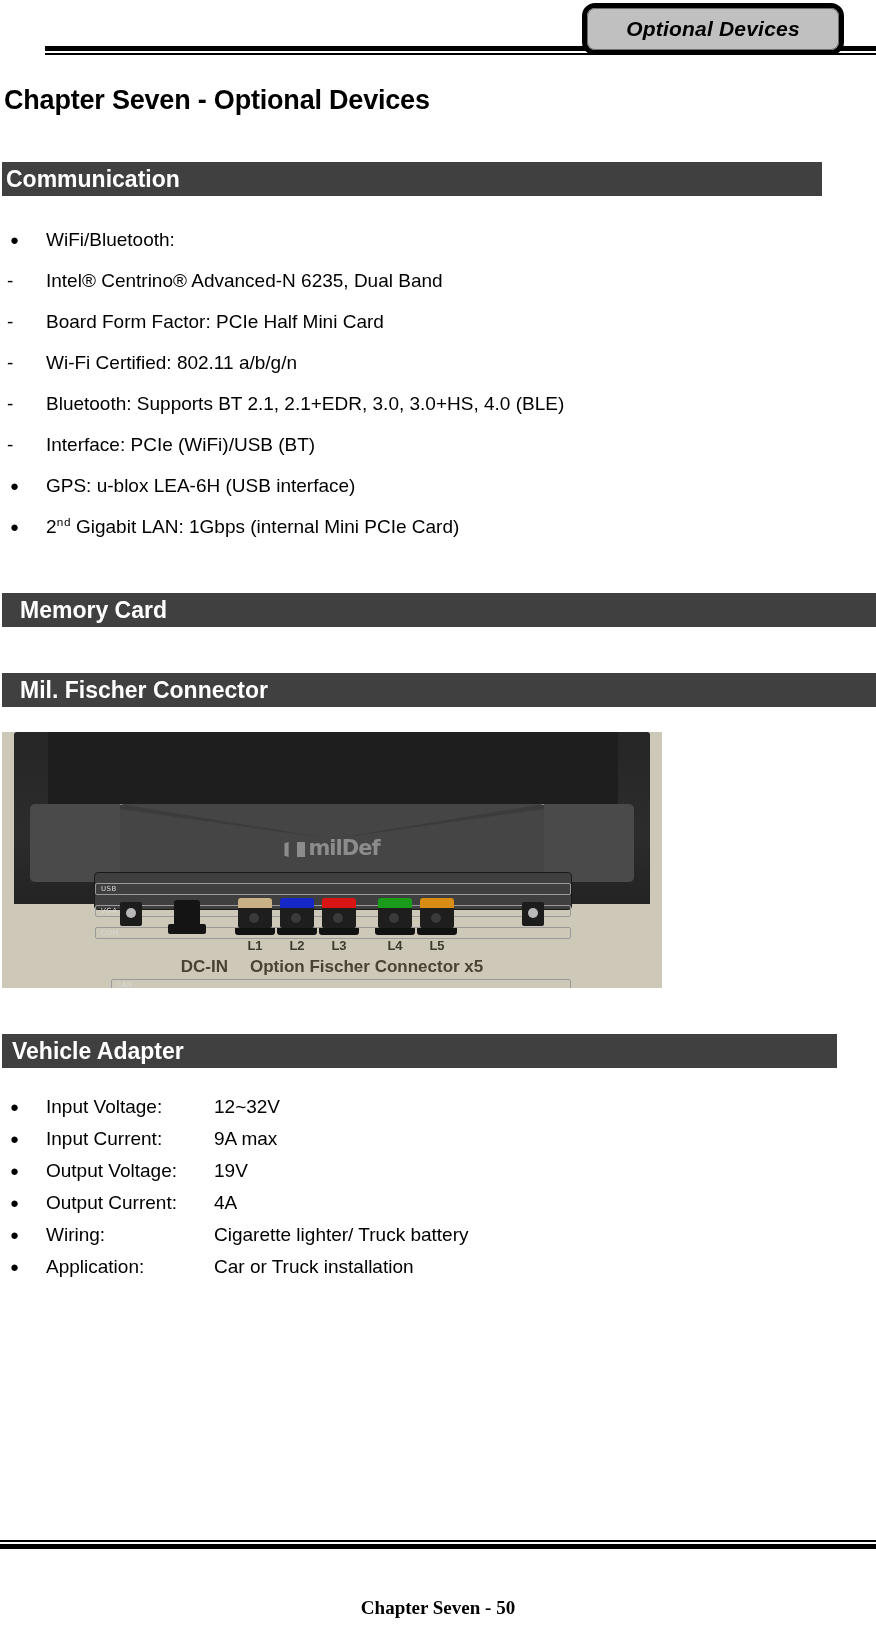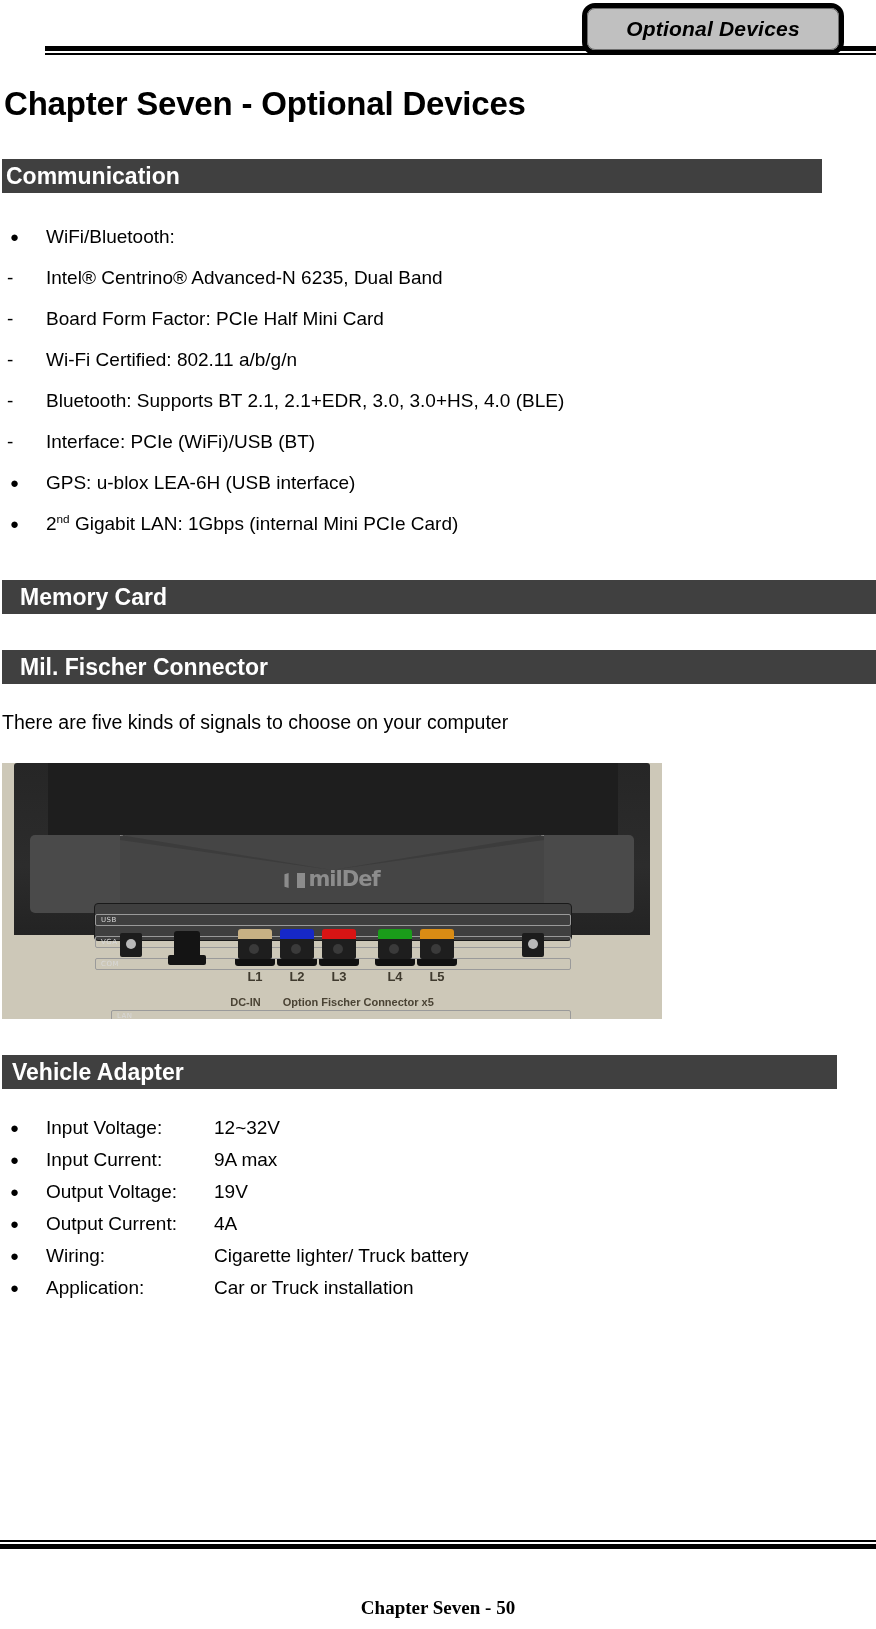--- a/index.html
+++ b/index.html
@@ -84,34 +84,34 @@
     letter-spacing: 0.2px;
   }
 
   
   .content {
     position: relative;
     padding: 0 2px;
   }
 
   .chapter-title {
-    font-size: 33px;
+    font-size: 27px;
     font-weight: bold;
     margin: 21px 0 16px 2px;
     letter-spacing: -0.2px;
   }
 
   .section-bar {
     background: #404040;
     color: #ffffff;
     font-size: 23px;
     font-weight: bold;
     height: 34px;
     line-height: 34px;
-    margin-top: 36px;
+    margin-top: 46px;
     margin-bottom: 0;
     box-sizing: border-box;
   }
   .section-bar.indent-0 { padding-left: 4px; width: 820px; }
   .section-bar.indent-1 { padding-left: 18px; width: 876px; }
   .section-bar.indent-2 { padding-left: 18px; width: 876px; }
   .section-bar.indent-3 { padding-left: 10px; width: 835px; }
 
   
   .spec-list {
@@ -145,20 +145,21 @@
   }
   .spec-text { flex: 1 1 auto; }
   .spec-label {
     display: inline-block;
     width: 168px;
   }
   sup {
     font-size: 0.62em;
     vertical-align: super;
     line-height: 0;
+    font-family: Liberation Mono, monospace;
   }
 
   
   .body-para {
     font-size: 19.5px;
     line-height: 32px;
     text-align: justify;
     margin: 22px 0 0 0;
     width: 834px;
   }
@@ -342,21 +343,21 @@
     font-size: 13px;
     font-weight: bold;
     color: #3f3a2e;
   }
   .fischer.gap-left { margin-left: 14px; }
   .fig-caption {
     position: absolute;
     left: 0; right: 0;
     bottom: 11px;
     text-align: center;
-    font-size: 11px;
+    font-size: 17px;
     font-weight: bold;
     color: #4a4334;
   }
   .fig-caption .dcin-lbl { margin-right: 22px; }
 
   
   .footer {
     position: absolute;
     left: 0;
     bottom: 10px;
@@ -443,21 +444,20 @@
         <span class="marker">●</span>
         <span class="spec-text"><span>2</span><sup>nd</sup><span> Gigabit LAN: 1Gbps (internal Mini PCIe Card)</span></span>
       </li>
     </ul>
 
     <div class="section-bar indent-1">Memory Card</div>
 
 
     <div class="section-bar indent-2">Mil. Fischer Connector</div>
 
-    <p class="body-para nojust">There are five kinds of signals to choose on your computer</p>
 
     <div class="figure">
       <div class="fig-laptop-bg"></div>
       <div class="fig-screen-top"></div>
       <div class="fig-lid-left"></div>
       <div class="fig-lid-right"></div>
       <div class="fig-lid-center"></div>
       <div class="fig-vshape"></div>
 
       <div class="fig-logo"><span class="mark"></span><span class="mark2"></span><span>milDef</span></div>

